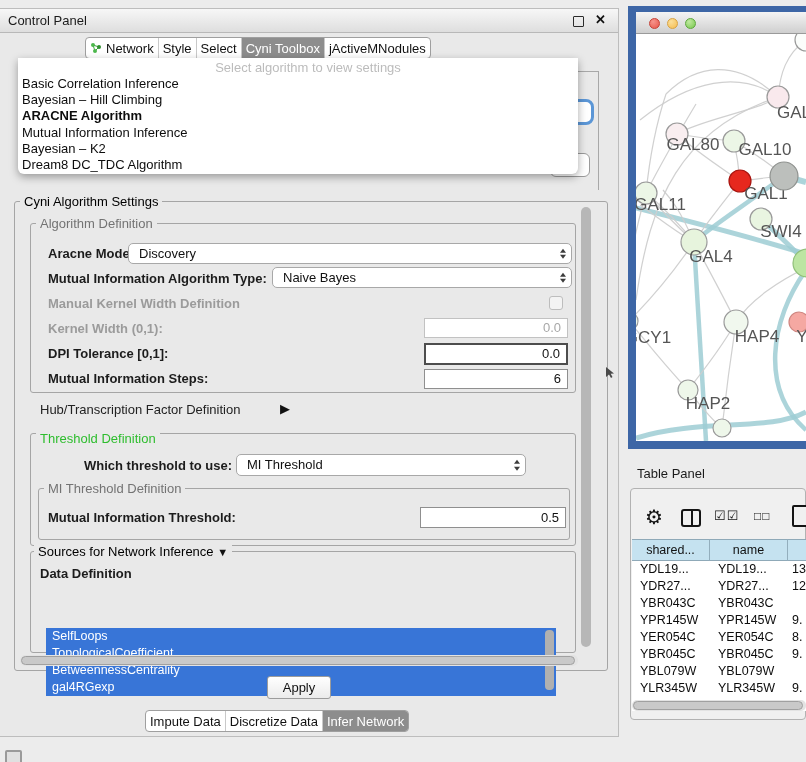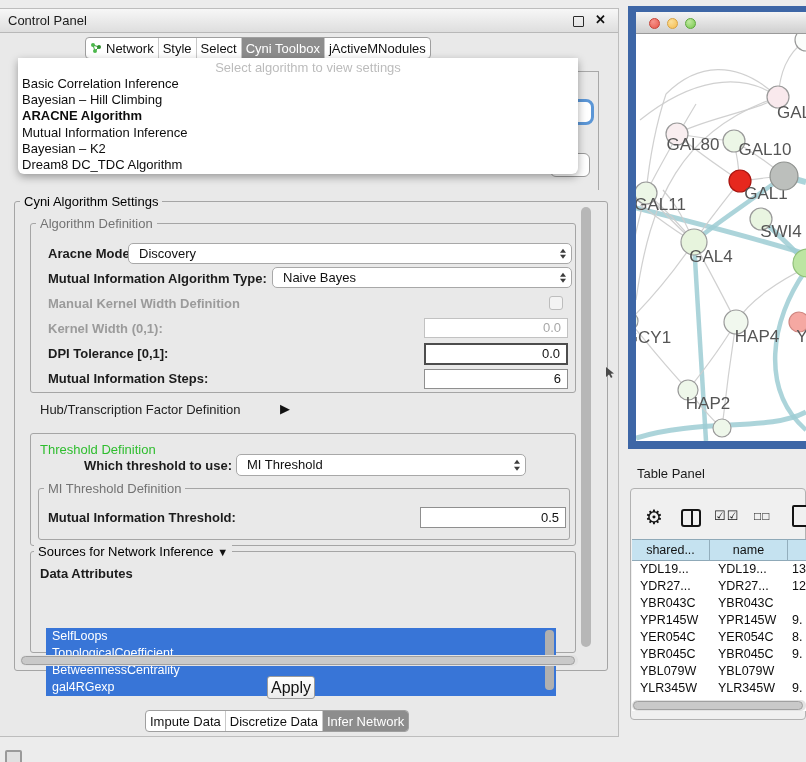--- a/index.html
+++ b/index.html
@@ -73,22 +73,22 @@
   .vthumb{position:absolute;left:0;top:0;width:10px;background:#b7b7b7;border-radius:5px;}
   .hscroll{position:absolute;height:11px;background:#e3e3e3;border-radius:5px;}
   .hthumb{position:absolute;left:1px;top:1px;height:9px;background:#c9c9c9;border:1px solid #a0a0a0;
     border-radius:5px;box-sizing:border-box;}
 
   
   .attr-list{position:absolute;background:#fff;overflow:hidden;margin-top:44px;}
   .attr-item{background:#3875d7;color:#fff;font-size:12.5px;line-height:17px;padding-left:6px;white-space:nowrap;}
   .attr-vthumb{position:absolute;right:2px;top:2px;width:9px;height:60px;background:#b0b0b0;border-radius:4px;}
 
-  .apply-btn{position:absolute;left:267px;top:667px;width:48px;height:23px;border:1px solid #9c9c9c;
-    border-radius:3px;background:linear-gradient(#ffffff,#ebebeb);font-size:16px;color:#111;
+  .apply-btn{position:absolute;left:267px;top:667px;width:64px;height:23px;border:1px solid #9c9c9c;
+    border-radius:3px;background:linear-gradient(#ffffff,#ebebeb);font-size:13px;color:#111;
     text-align:center;line-height:22px;box-sizing:border-box;}
 
   
   .net-ic{width:12px;height:12px;}
 
   
   #net-frame{position:absolute;left:628px;top:6px;width:178px;height:443px;background:#3d66a6;}
   #net-titlebar{position:absolute;left:8px;top:6px;width:170px;height:22px;
     background:linear-gradient(#f4f4f4,#cfcfcf);border-bottom:1px solid #9a9a9a;box-sizing:border-box;}
   .light{position:absolute;top:5.5px;width:11px;height:11px;border-radius:50%;box-sizing:border-box;}
@@ -218,42 +218,42 @@
     <span class="flabel" style="left:48px;top:334px;">DPI Tolerance [0,1]:</span>
     <div class="tfield strong" style="left:424px;top:334px;width:144px;height:22px;"><span>0.0</span></div>
 
     <span class="flabel" style="left:48px;top:359px;">Mutual Information Steps:</span>
     <div class="tfield" style="left:424px;top:360px;width:144px;height:20px;"><span>6</span></div>
 
     <span class="flabel plain" style="left:40px;top:390px;">Hub/Transcription Factor Definition</span>
     <span class="tri-right" style="position:absolute;left:280px;top:392px;">▶</span>
 
     <div class="gbox" style="left:30px;top:424px;width:546px;height:113px;"></div>
-    <span class="legend green" style="left:36px;top:433px;">Threshold Definition</span>
+    <span class="legend green" style="left:36px;top:422px;">Threshold Definition</span>
 
     <span class="flabel" style="left:84px;top:446px;">Which threshold to use:</span>
     <div class="combo" style="left:236px;top:445px;width:290px;height:22px;line-height:20px;">
       <span>MI Threshold</span>
       <span class="stepper">
           <span class="tri-u" style="display:block;"></span>
           <span class="tri-dn" style="display:block;"></span>
         </span>
     </div>
 
     <div class="gbox" style="left:38px;top:479px;width:532px;height:52px;"></div>
     <span class="legend blue" style="left:44px;top:472px;">MI Threshold Definition</span>
     <span class="flabel" style="left:48px;top:498px;">Mutual Information Threshold:</span>
     <div class="tfield" style="left:420px;top:498px;width:146px;height:21px;line-height:19px;"><span>0.5</span></div>
 
     <div class="gbox" style="left:30px;top:542px;width:546px;height:102px;"></div>
     <span class="legend" style="left:34px;top:535px;">
       <span>Sources for Network Inference</span>
       <span class="tri-down-g"> ▼</span>
     </span>
-    <span class="flabel" style="left:40px;top:554px;">Data Attributes</span>
+    <span class="flabel" style="left:40px;top:554px;">Data Definition</span>
     <div class="attr-list" style="left:46px;top:575px;width:510px;height:68px;">
       <div>
           <div class="attr-item">SelfLoops</div>
           <div class="attr-item">TopologicalCoefficient</div>
           <div class="attr-item">BetweennessCentrality</div>
           <div class="attr-item">gal4RGexp</div>
         </div>
       <div class="attr-vthumb"></div>
     </div>
 

